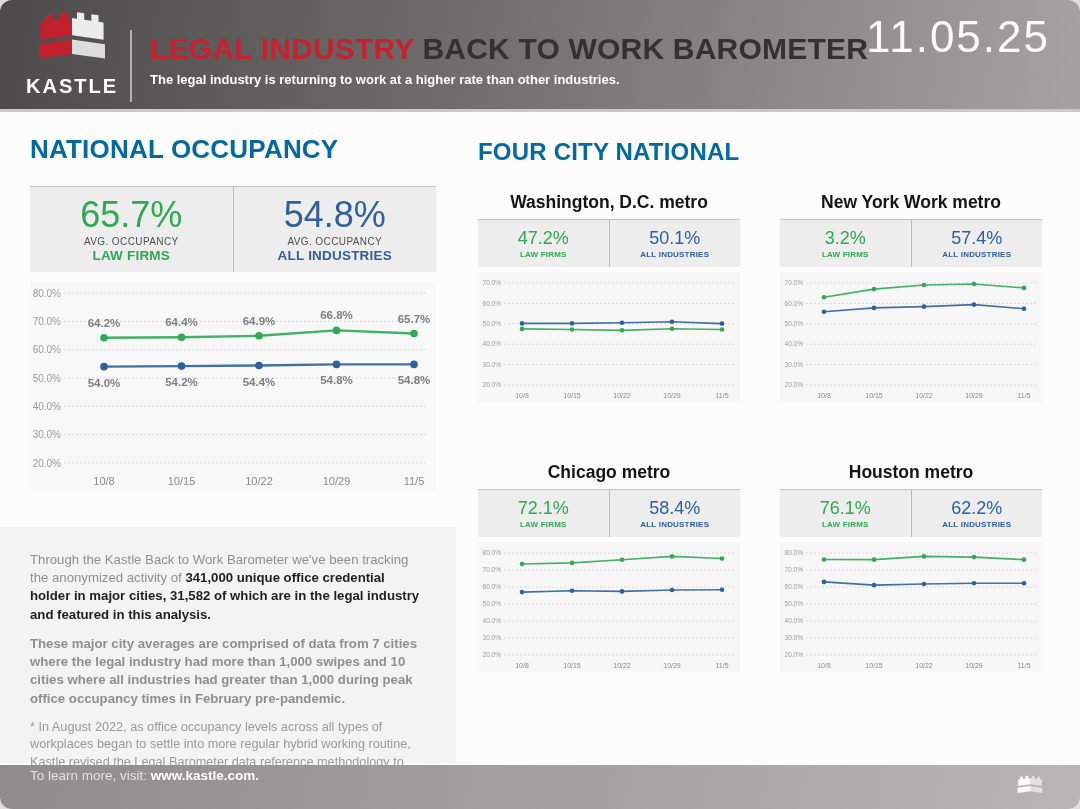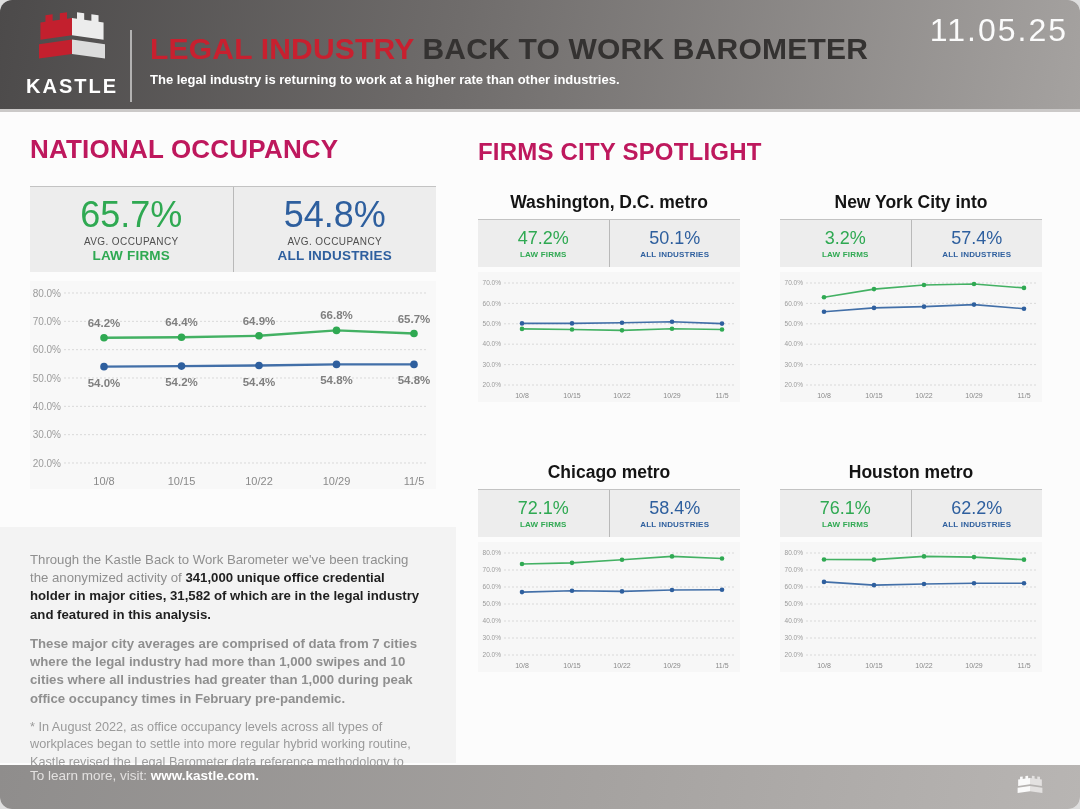--- a/index.html
+++ b/index.html
@@ -10,24 +10,24 @@
        background:linear-gradient(100deg,#4c4a4a 0%,#6f6c6b 42%,#a5a2a0 100%);
        border-bottom:3px solid #cbc9c8;box-sizing:border-box;}
   .logo{position:absolute;left:22px;top:8px;width:100px;text-align:center;}
   .logo svg{display:block;margin:0 auto;}
   .brand{color:#fff;font-weight:bold;font-size:20px;letter-spacing:2px;margin-top:1px;}
   .hdr-div{position:absolute;left:130px;top:30px;width:2px;height:72px;background:rgba(255,255,255,.55);}
   .hdr-titles{position:absolute;left:150px;top:33px;}
   .hdr-titles h1{margin:0;font-size:30px;font-weight:800;letter-spacing:.2px;color:#343231;line-height:1.05;}
   .hdr-titles h1 .red{color:#c8202f;}
   .hdr-sub{margin:7px 0 0 0;font-size:13px;font-weight:bold;color:#fff;}
-  .hdr-date{position:absolute;right:12px;top:12px;font-size:32px;color:#fbfbfb;letter-spacing:2px;font-weight:normal;}
-
-  
-  .sec-title{position:absolute;margin:0;font-weight:800;color:#be185d;letter-spacing:.2px;}
+  .hdr-date{position:absolute;right:30px;top:12px;font-size:44px;color:#fbfbfb;letter-spacing:2px;font-weight:normal;}
+
+  
+  .sec-title{position:absolute;margin:0;font-weight:800;color:#0369a1;letter-spacing:.2px;}
   .t-national{left:30px;top:134px;font-size:26px;}
   .t-spot{left:478px;top:138px;font-size:24px;}
 
   
   .stats{display:flex;align-items:stretch;text-align:center;background:#ededed;border-top:1px solid #c3c3c3;}
   .stat{flex:1;padding:9px 0 8px;}
   .stat + .stat{border-left:1px solid #b9b9b9;}
   .green{color:#2fa952;} .blue{color:#2e5f9e;}
   .nat-stats{position:absolute;left:30px;top:186px;width:406px;height:86px;box-sizing:border-box;}
   .nat-stats .val{font-size:36px;line-height:1.05;}
@@ -150,21 +150,21 @@
         <text x="306.5" y="103.4" font-size="11.5" fill="#7f7f7f" text-anchor="middle" font-weight="bold" font-family="Liberation Sans, sans-serif">54.8%</text>
         <text x="384" y="103.4" font-size="11.5" fill="#7f7f7f" text-anchor="middle" font-weight="bold" font-family="Liberation Sans, sans-serif">54.8%</text>
       </svg></div>
 
   <div class="notes">
       <p><span class="">Through the Kastle Back to Work Barometer we've been tracking the anonymized activity of </span><span class="b d">341,000 unique office credential holder in major cities, 31,582 of which are in the legal industry and featured in this analysis.</span></p>
       <p><span class="b ">These major city averages are comprised of data from 7 cities where the legal industry had more than 1,000 swipes and 10 cities where all industries had greater than 1,000 during peak office occupancy times in February pre-pandemic.</span></p>
       <p><span class="">* In August 2022, as office occupancy levels across all types of workplaces began to settle into more regular hybrid working routine, Kastle revised the Legal Barometer data reference methodology to show the weekly attendance levels based on averaging the daily occupancy rates across each day of the given week.</span></p>
     </div>
 
-  <h2 class="sec-title t-spot">FIRMS CITY SPOTLIGHT</h2>
+  <h2 class="sec-title t-spot">FOUR CITY NATIONAL</h2>
 
   <div class="city pos-dc">
     <h3 class="city-name">Washington, D.C. metro</h3>
     <div class="stats city-stats">
       <div class="stat">
         <div class="val green">47.2%</div>
         <div class="lbl green">LAW FIRMS</div>
       </div>
       <div class="stat">
         <div class="val blue">50.1%</div>
@@ -198,21 +198,21 @@
           <polyline points="44,51.39199999999999 94,51.39199999999999 144,50.78 194,49.76 244,51.596000000000004" fill="none" stroke="#2e5f9e" stroke-width="1.6" stroke-linecap="round" stroke-linejoin="round" opacity="0.9"></polyline>
           <circle cx="44" cy="51.39199999999999" r="2.3" fill="#2e5f9e"></circle>
           <circle cx="94" cy="51.39199999999999" r="2.3" fill="#2e5f9e"></circle>
           <circle cx="144" cy="50.78" r="2.3" fill="#2e5f9e"></circle>
           <circle cx="194" cy="49.76" r="2.3" fill="#2e5f9e"></circle>
           <circle cx="244" cy="51.596000000000004" r="2.3" fill="#2e5f9e"></circle>
         </svg></div>
   </div>
 
   <div class="city pos-ny">
-    <h3 class="city-name">New York City into</h3>
+    <h3 class="city-name">New York Work metro</h3>
     <div class="stats city-stats">
       <div class="stat">
         <div class="val green">3.2%</div>
         <div class="lbl green">LAW FIRMS</div>
       </div>
       <div class="stat">
         <div class="val blue">57.4%</div>
         <div class="lbl blue">ALL INDUSTRIES</div>
       </div>
     </div>

